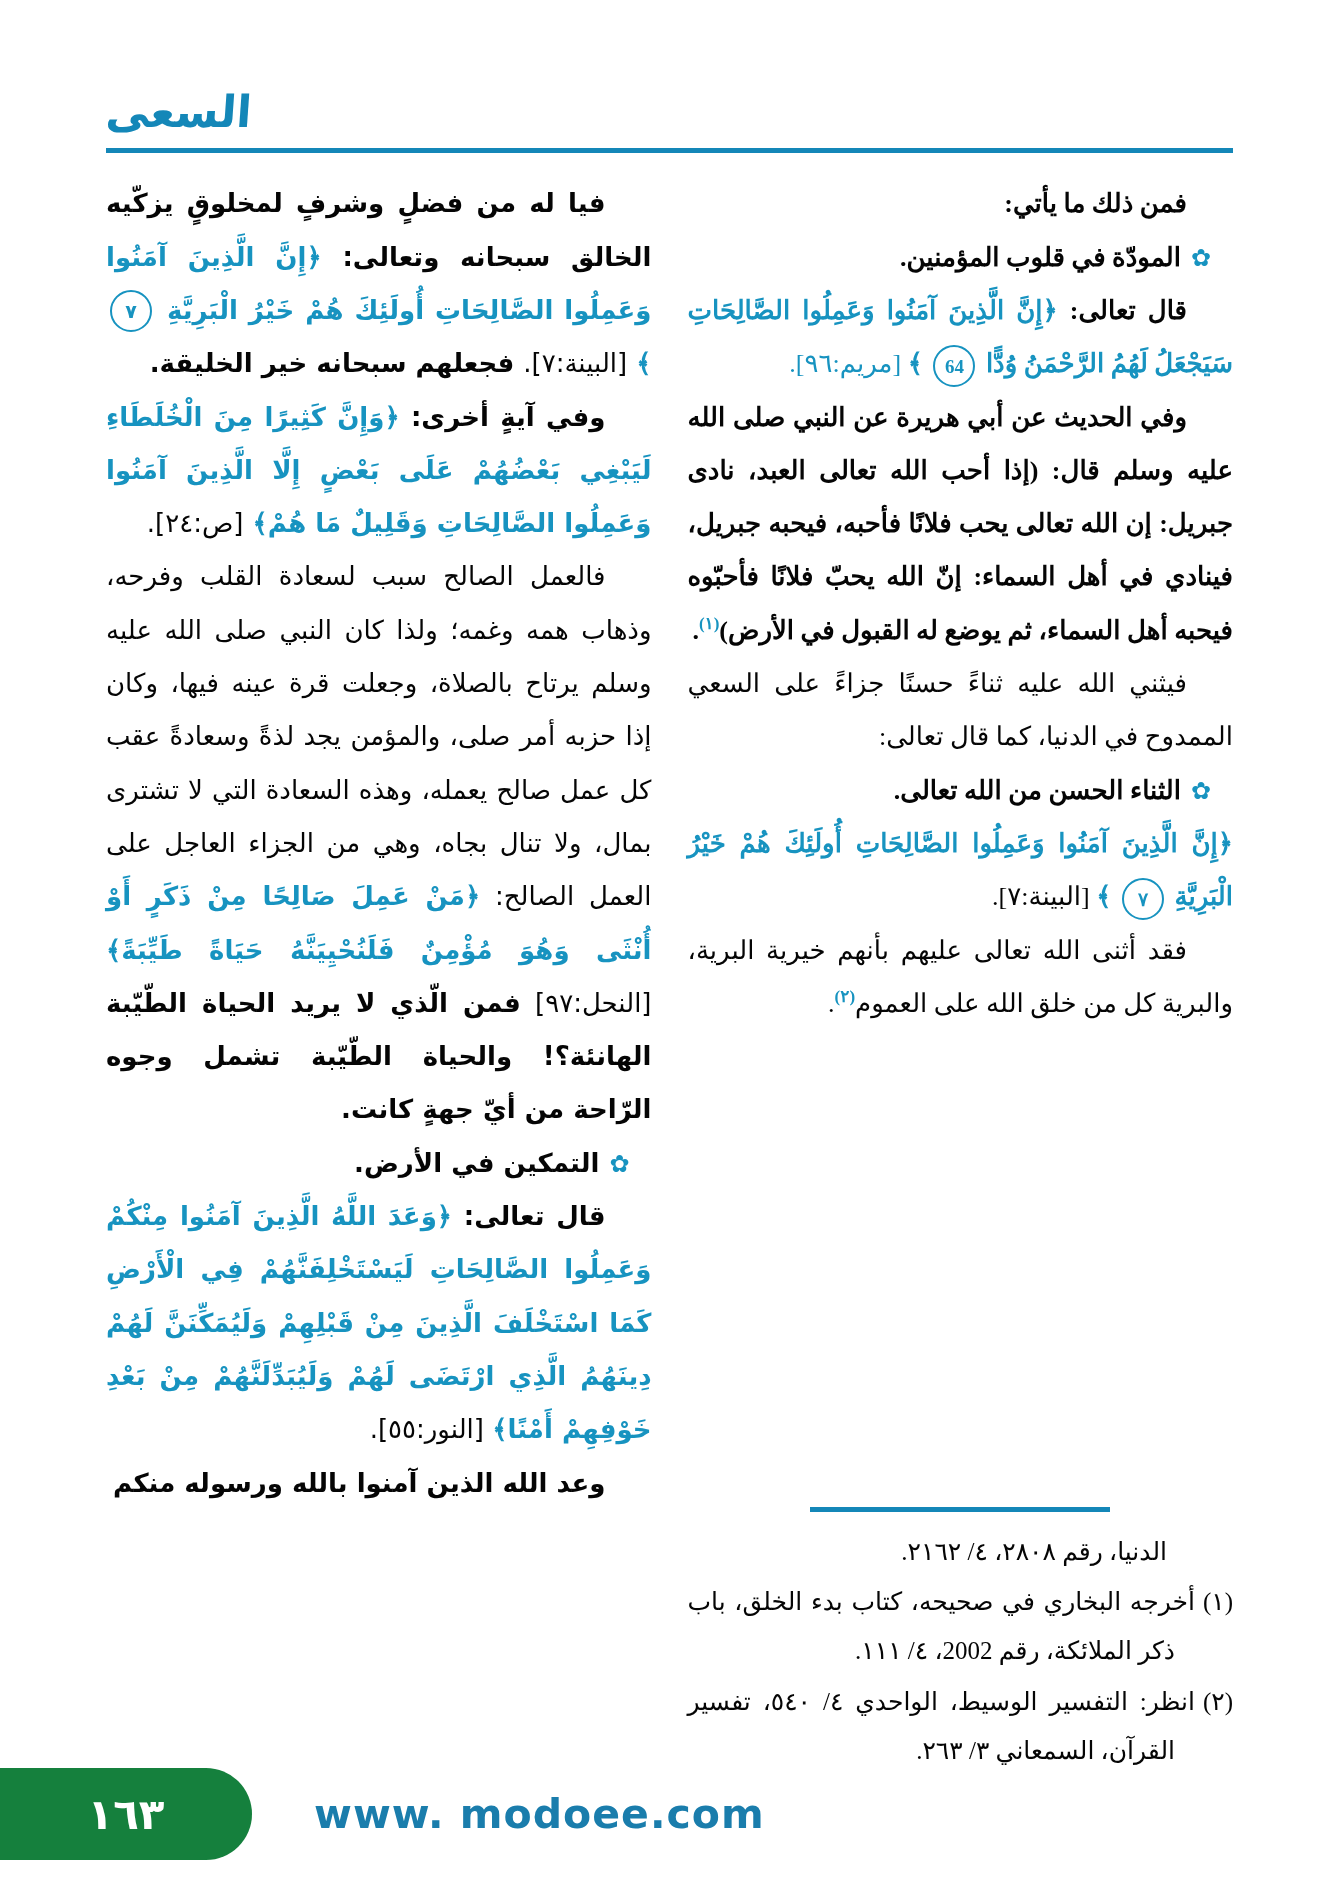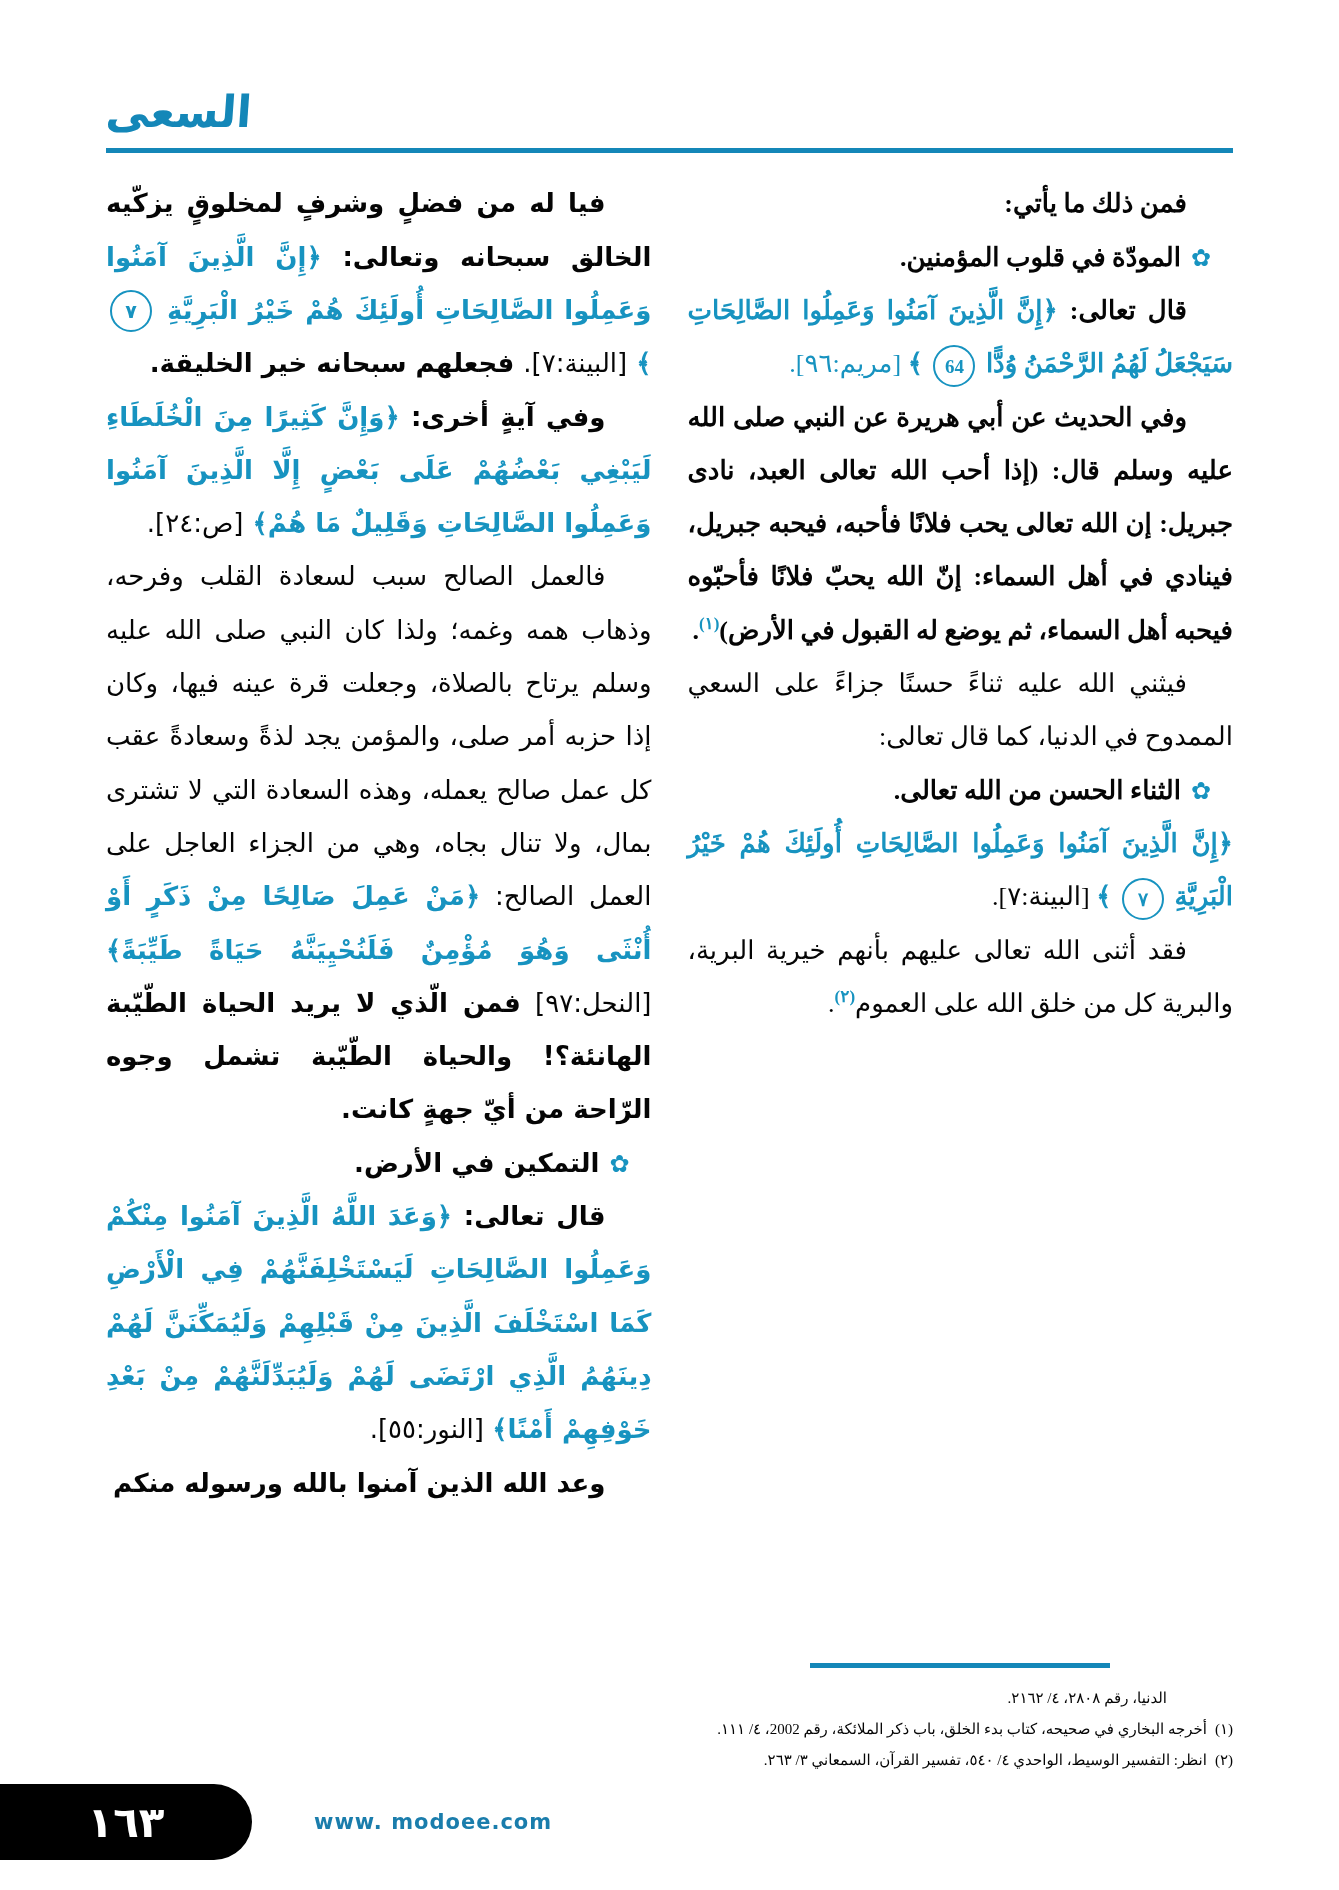--- a/index.html
+++ b/index.html
@@ -39,38 +39,38 @@
     display:inline-flex;align-items:center;justify-content:center;
     width:38px;height:38px;border:2.5px solid #1793c0;border-radius:50%;
     color:#1793c0;font-size:19px;font-weight:bold;
     vertical-align:middle;line-height:1;margin:0 4px;
     text-indent:0;
   }
   .citation{color:#050505;font-weight:normal;margin-top:14px;}
   .citation.teal{color:#1793c0;}
   .footref{color:#1793c0;font-size:17px;vertical-align:super;font-weight:bold;}
   
-  .footnotes{margin-top:auto;padding-top:18px;font-size:15px;line-height:1.95;font-weight:normal;}
+  .footnotes{margin-top:auto;padding-top:18px;font-size:25px;line-height:1.95;font-weight:normal;}
   .fn-rule{width:300px;height:5px;background:#1487b8;margin:0 auto 16px auto;}
   .fn-cont{margin-right:66px;margin-bottom:2px;}
   .fn{padding-right:58px;text-indent:-58px;margin-bottom:2px;}
   .fn-marker{margin-left:8px;}
   
   .footer{
     position:absolute;left:0;bottom:30px;width:100%;
     direction:ltr;display:flex;align-items:center;
   }
   .page-badge{
-    width:252px;height:76px;background:#000000;
+    width:252px;height:92px;background:#15803d;
     border-radius:0 46px 46px 0;
     display:flex;align-items:center;justify-content:center;
     color:#ffffff;font-size:42px;font-weight:bold;
   }
   .website{
-    color:#1a7dac;font-size:21px;font-weight:bold;
+    color:#1a7dac;font-size:41px;font-weight:bold;
     margin-left:62px;letter-spacing:1px;direction:ltr;
   }
 </style>
 </head>
 <body>
 
 <div class="page">
 
   <div class="header">
     <div class="header-title-row">

